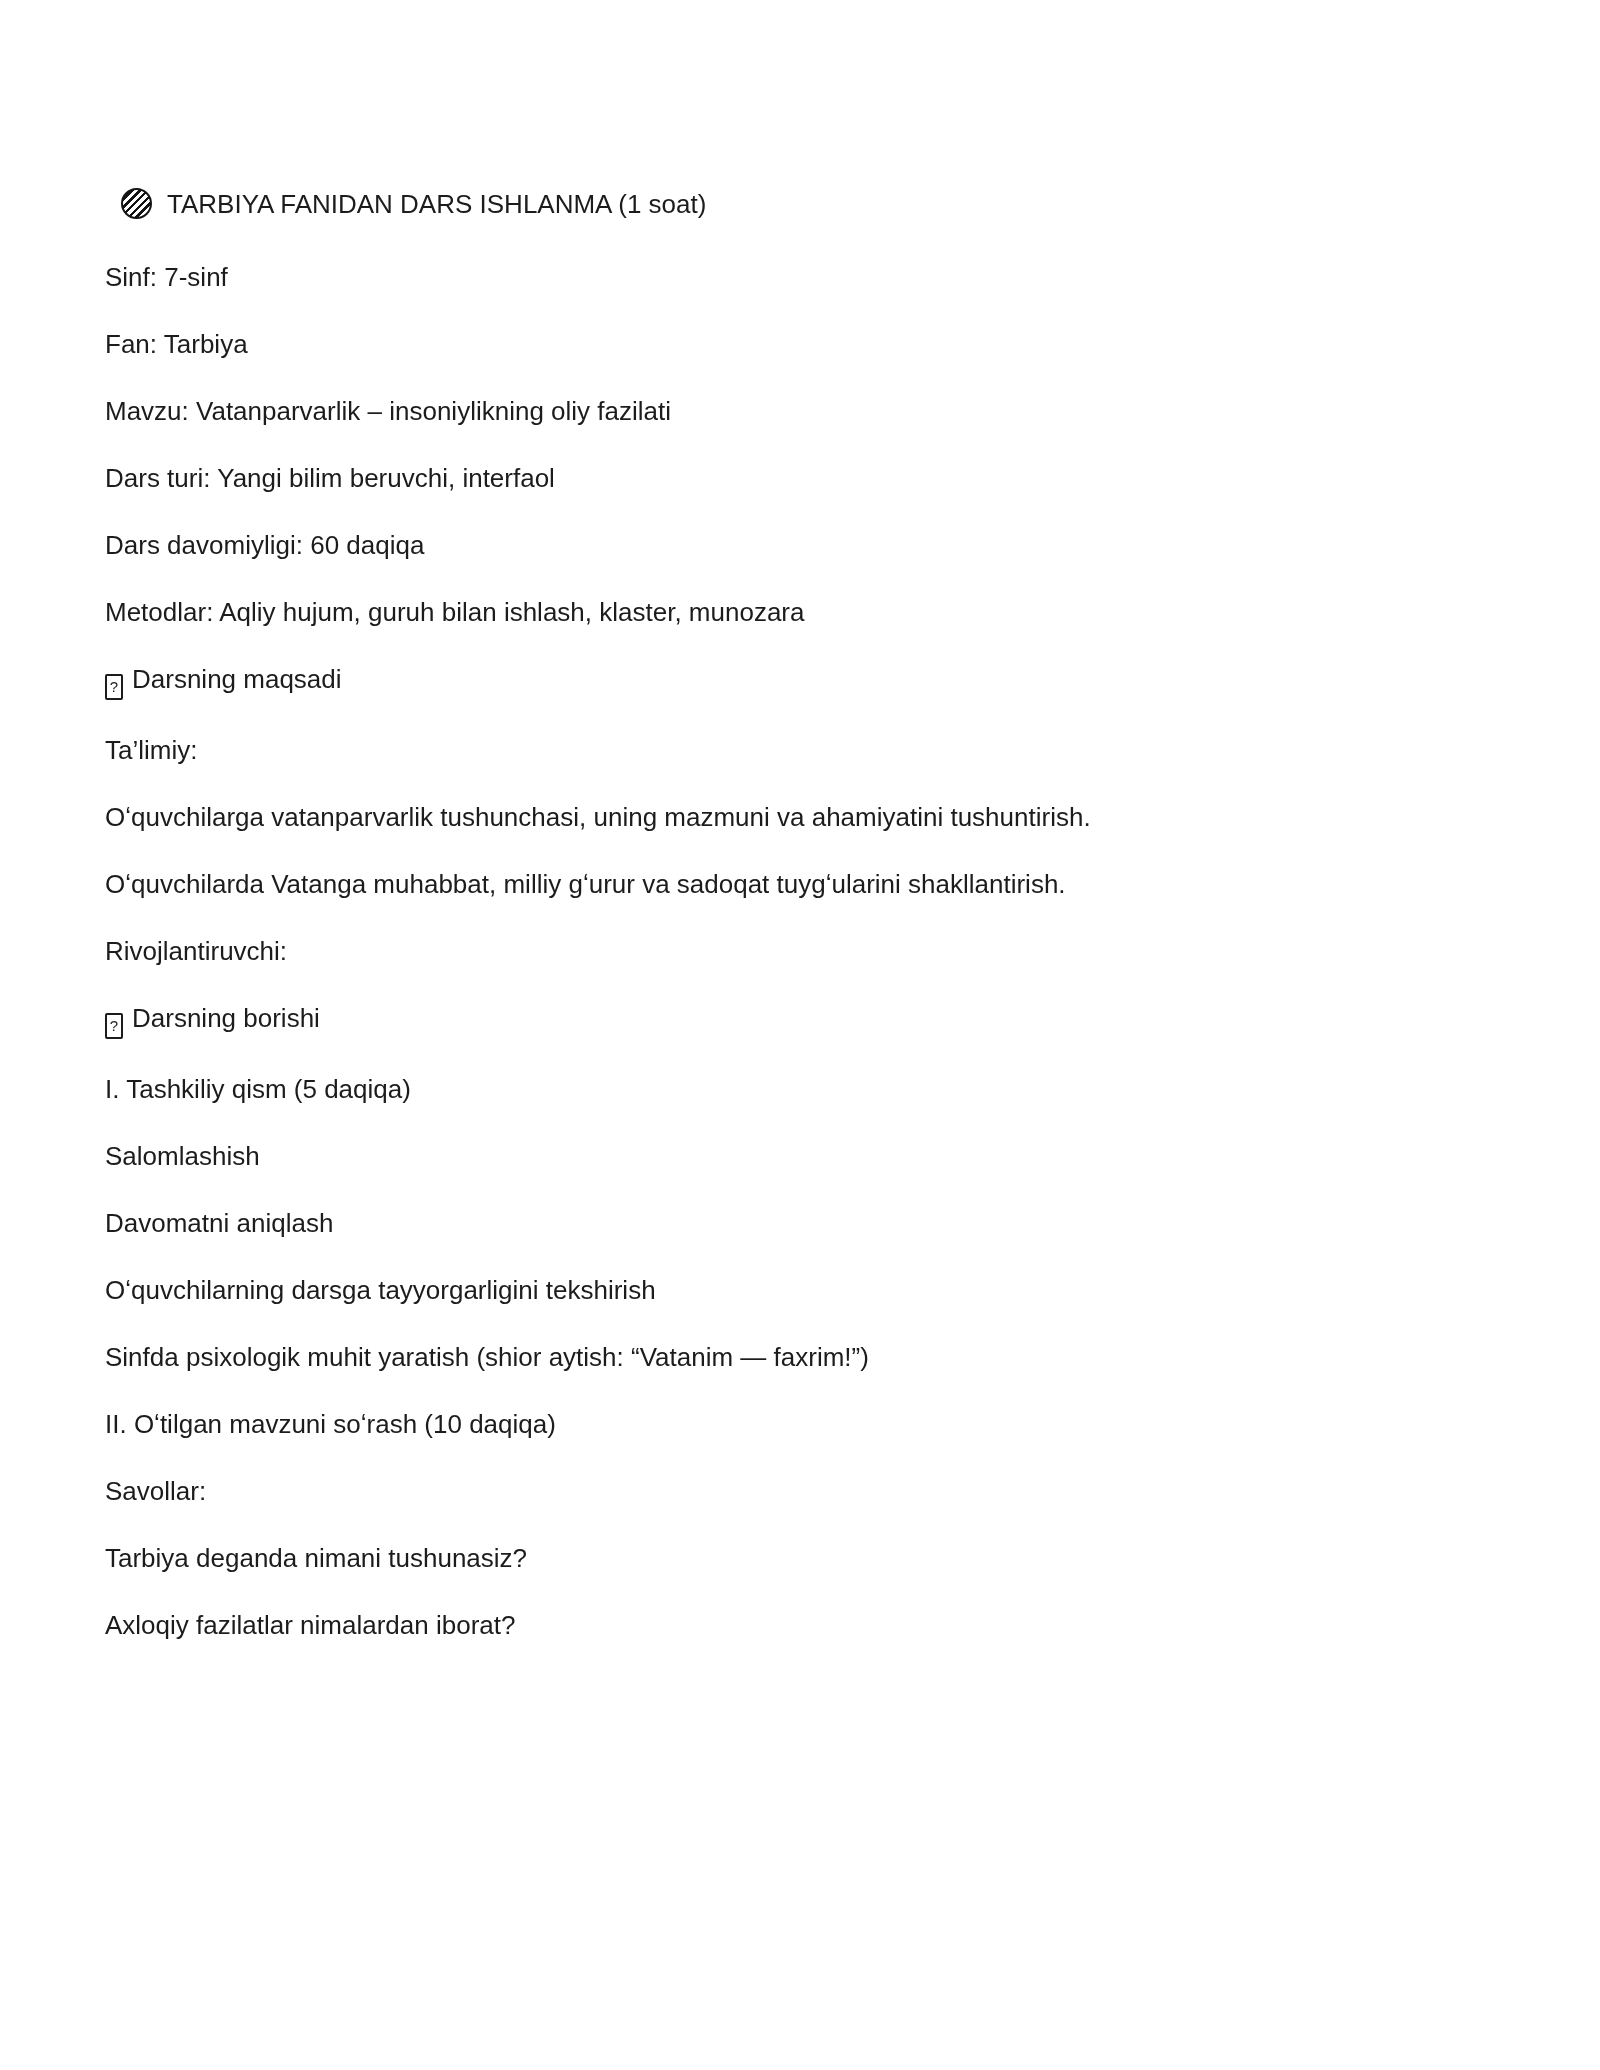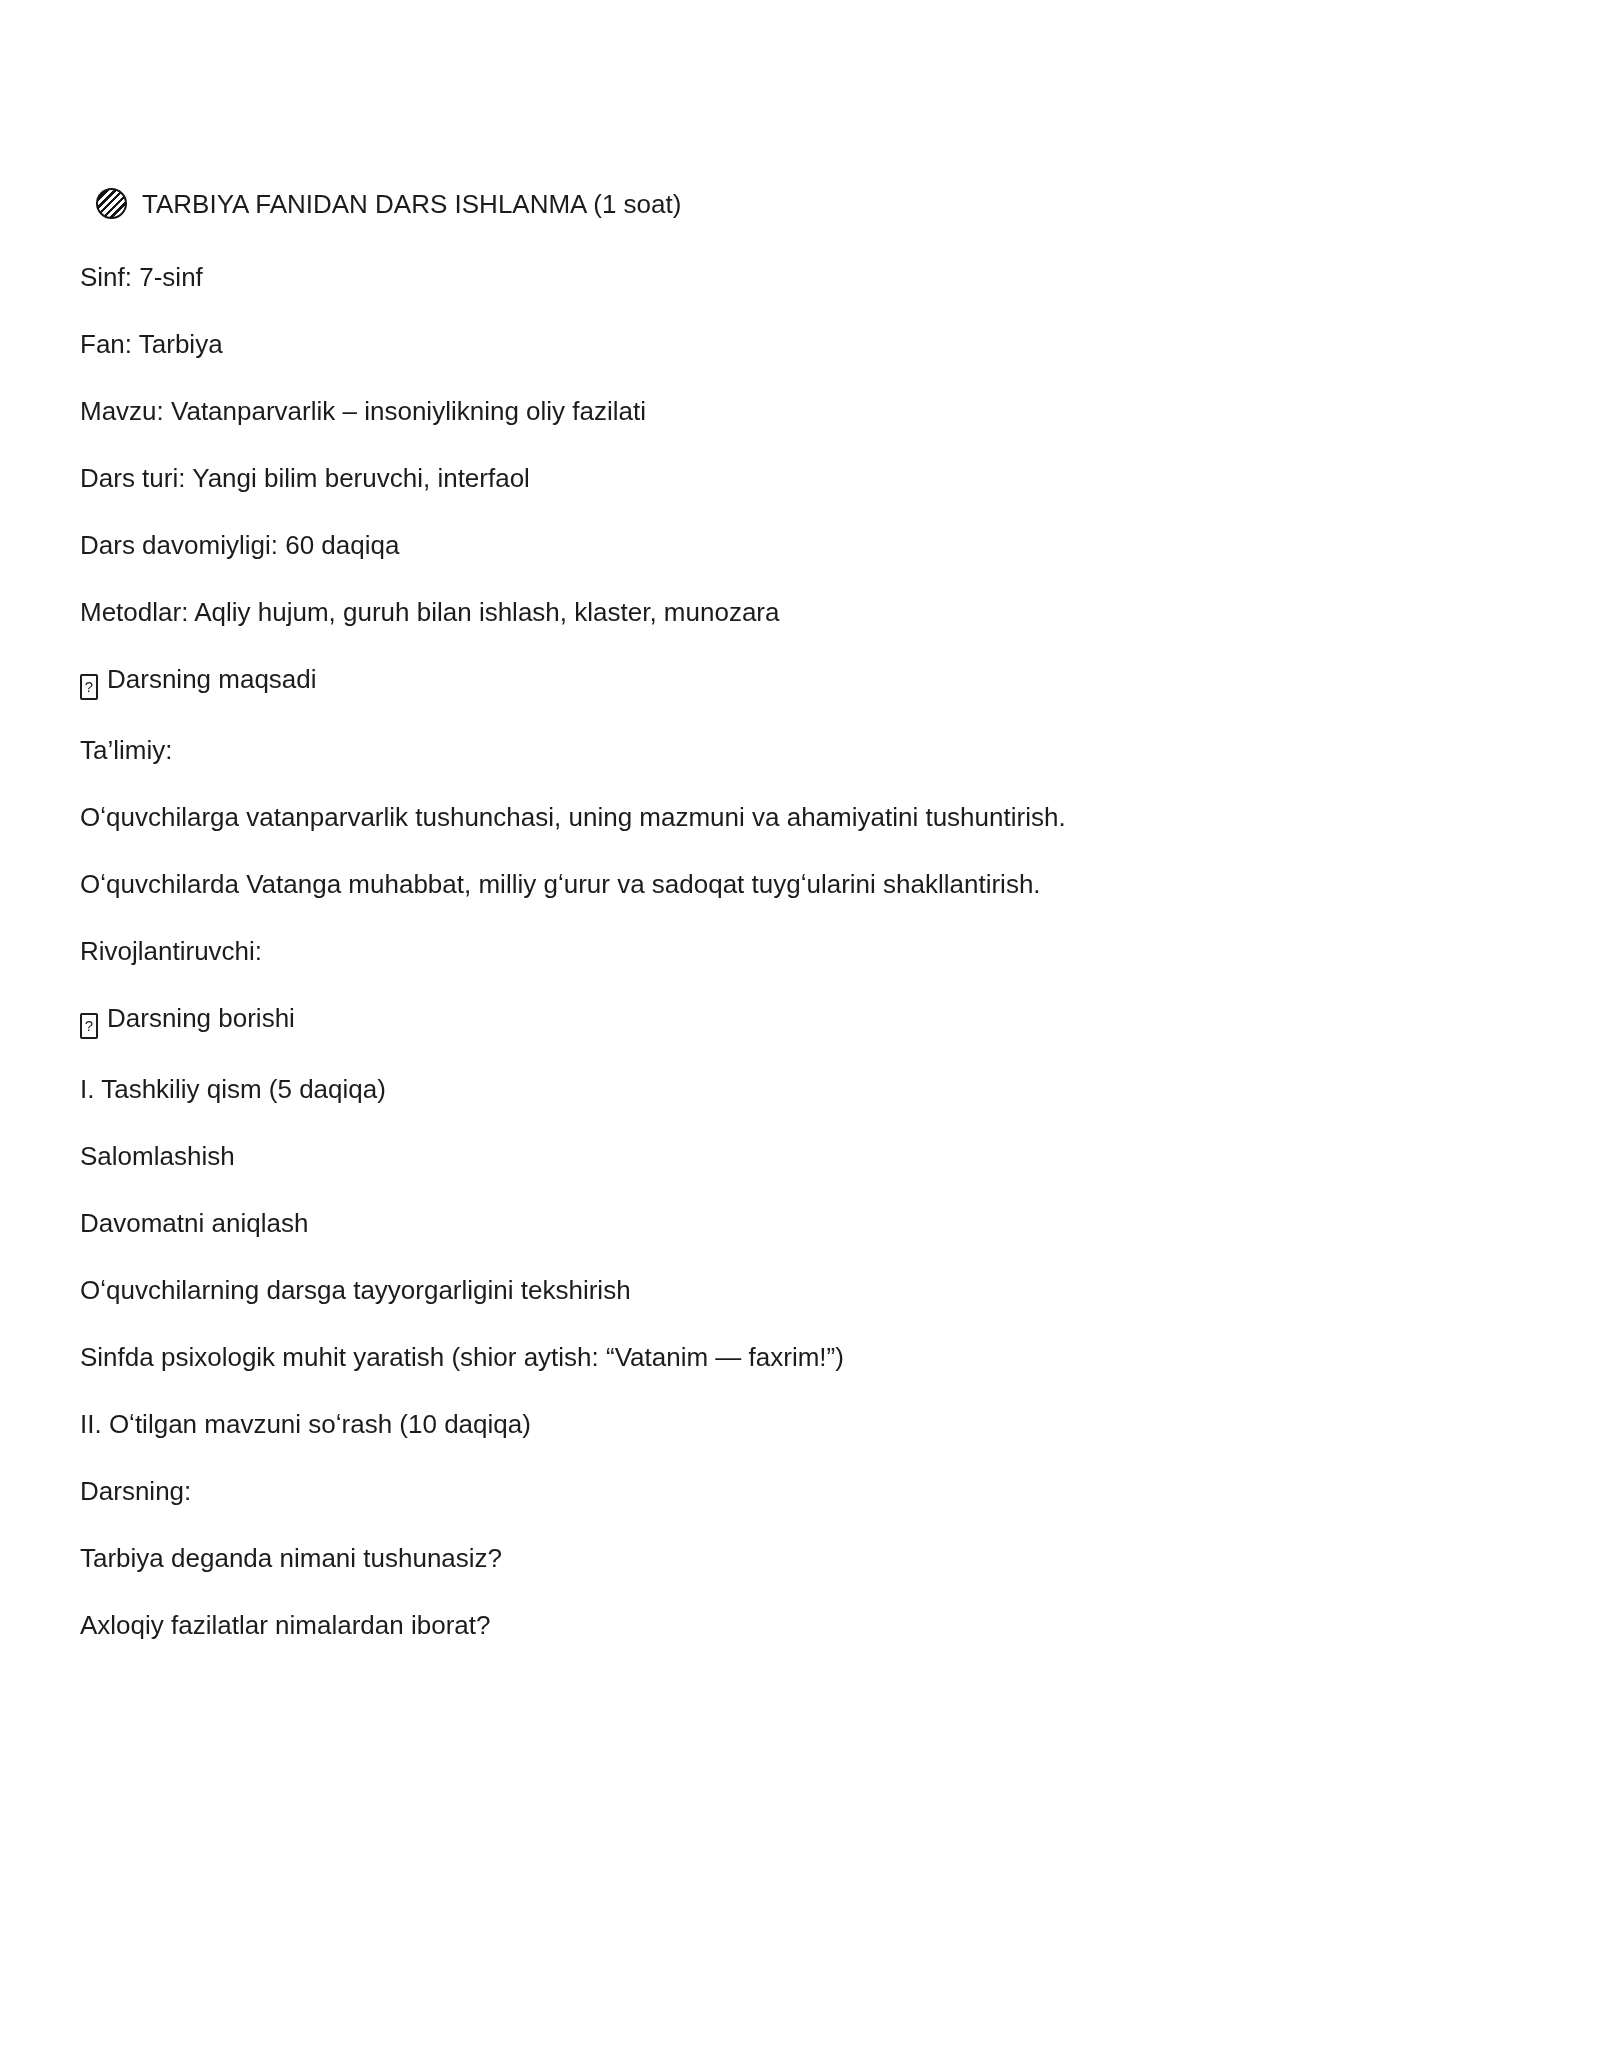--- a/index.html
+++ b/index.html
@@ -11,21 +11,21 @@
     width: 1600px;
     height: 2070px;
     font-family: "Liberation Sans", sans-serif;
     color: #1c1c1c;
     overflow: hidden;
   }
   .page {
     box-sizing: border-box;
     width: 1600px;
     height: 2070px;
-    padding: 187px 60px 0 80px;
+    padding: 187px 60px 0 105px;
     background: #ffffff;
   }
   p.doc-line {
     margin: 0 0 33px 0;
     font-size: 26px;
     line-height: 34px;
     white-space: nowrap;
     font-weight: 400;
   }
   
@@ -104,19 +104,19 @@
   <p class="doc-line"><span>Salomlashish</span></p>
 
   <p class="doc-line"><span>Davomatni aniqlash</span></p>
 
   <p class="doc-line"><span>Oʻquvchilarning darsga tayyorgarligini tekshirish</span></p>
 
   <p class="doc-line"><span>Sinfda psixologik muhit yaratish (shior aytish: “Vatanim — faxrim!”)</span></p>
 
   <p class="doc-line"><span>II. Oʻtilgan mavzuni soʻrash (10 daqiqa)</span></p>
 
-  <p class="doc-line"><span>Darsning:</span></p>
+  <p class="doc-line"><span>Savollar:</span></p>
 
   <p class="doc-line"><span>Tarbiya deganda nimani tushunasiz?</span></p>
 
   <p class="doc-line"><span>Axloqiy fazilatlar nimalardan iborat?</span></p>
 
 </div>
 
 </body></html>

